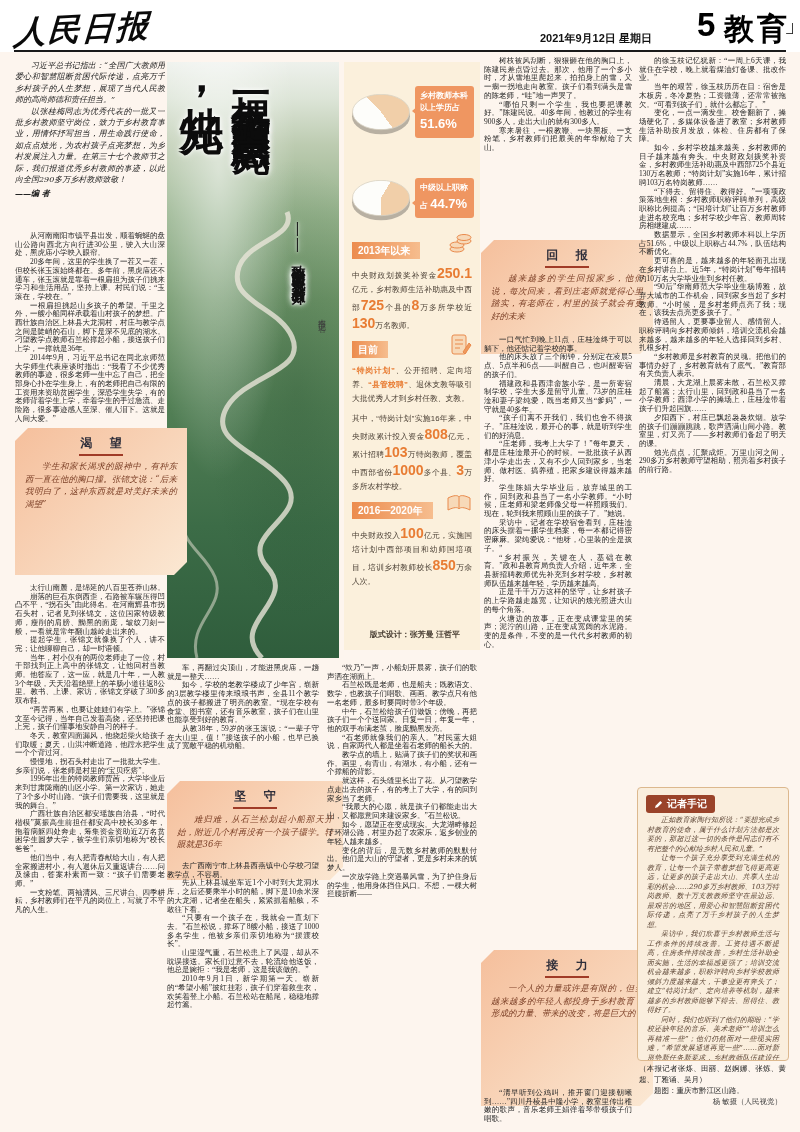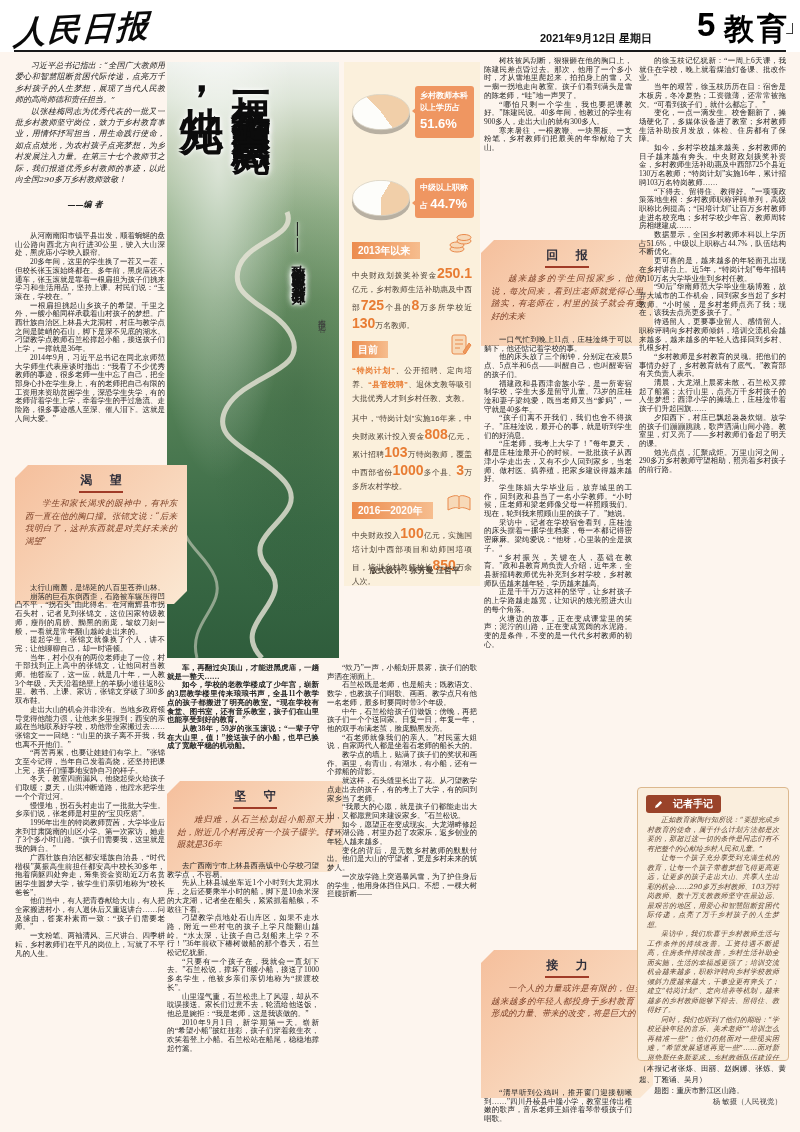--- a/index.html
+++ b/index.html
@@ -17,24 +17,24 @@
            letter-spacing:3px;color:#000;}
   .corner{position:absolute;left:784px;top:10px;font-size:22px;color:#000;}
   .hrule{position:absolute;left:14px;top:50px;width:772px;height:2px;background:#1a1a1a;}
   
   .col{position:absolute;font-size:7.5px;line-height:8.7px;text-align:justify;color:#262626;
        overflow:hidden;font-family:"Liberation Serif",serif;}
   .col p{margin:0;text-indent:2em;}
   .ed-box{position:absolute;left:15px;top:60px;width:150px;height:170px;overflow:hidden;
           font:italic 8px/11.4px "DejaVu Serif",serif;color:#222;text-align:justify;}
   .ed-box p{margin:0;text-indent:2em;}
-  .ed-sig{text-align:center;font-weight:bold;padding-right:10px;margin-top:14px;}
+  .ed-sig{text-align:left;font-weight:bold;padding-right:10px;margin-top:3px;}
   .c1a{left:15px;top:232px;width:150px;height:216px;}
   .c1b{left:15px;top:584px;width:150px;height:544px;}
-  .c2a{left:167px;top:664px;width:152px;height:114px;font-weight:bold;}
+  .c2a{left:167px;top:664px;width:152px;height:114px;}
   .c2b{left:167px;top:862px;width:152px;height:266px;}
   .c3 {left:327px;top:664px;width:150px;height:464px;}
   .c4a{left:484px;top:57px;width:148px;height:180px;}
   .c4b{left:484px;top:336px;width:148px;height:610px;}
   .c4c{left:484px;top:1089px;width:148px;height:40px;}
   .c5a{left:639px;top:57px;width:147px;height:727px;}
   
   .photo{position:absolute;left:167px;top:62px;width:172px;height:596px;overflow:hidden;
     background:
       radial-gradient(ellipse at 30% 18%, rgba(255,255,255,.55), transparent 45%),
@@ -43,53 +43,53 @@
   .photo svg{position:absolute;inset:0;}
   .hl-main,.hl-lead{writing-mode:vertical-rl;color:#0c0c0c;font-family:"Liberation Sans",sans-serif;
       font-weight:bold;position:absolute;text-shadow:0 0 4px rgba(255,255,255,.85),0 0 9px rgba(255,255,255,.6);}
   .hl-lead{left:6px;top:10px;font-size:44px;letter-spacing:4px;}
   .hl-main{left:57px;top:4px;font-size:39px;letter-spacing:3px;}
   .hl-sub{position:absolute;left:122px;top:160px;writing-mode:vertical-rl;font:bold 14px "Liberation Serif",serif;
       color:#111;letter-spacing:2px;text-shadow:0 0 3px rgba(255,255,255,.95),0 0 7px rgba(255,255,255,.8);}
   .hl-stamp{position:absolute;left:148px;top:250px;writing-mode:vertical-rl;
       font:8px "Liberation Serif",serif;color:rgba(60,60,60,.85);letter-spacing:2px;}
   
-  .panel{position:absolute;left:344px;top:62px;width:136px;height:524px;background:#fbf0dc;overflow:hidden;}
+  .panel{position:absolute;left:344px;top:62px;width:136px;height:588px;background:#fbf0dc;overflow:hidden;}
   .pie-row{display:flex;align-items:center;gap:5px;margin:14px 6px 0 8px;height:72px;}
   .pie-wrap{width:58px;height:58px;flex:none;position:relative;transform:scaleY(.62);}
   .pie-rim{position:absolute;left:0;right:0;top:7px;bottom:-7px;border-radius:50%;background:#b8b0a2;}
   .pie{position:absolute;inset:0;border-radius:50%;border:1px solid #d9d2c4;}
   .bubble{flex:1;position:relative;background:#ef9661;color:#fff;border-radius:3px;
           padding:4px 5px;font:bold 8px/1.5 "Liberation Sans",sans-serif;}
   .bubble::before{content:"";position:absolute;left:-8px;top:20px;border:5px solid transparent;
           border-right:6px solid #ef9661;}
   .bval{font-size:13px;}
   .ibox{position:relative;margin:6px 8px 0;}
   .ibox-h{display:inline-block;background:linear-gradient(90deg,#ec8c4e,#f6bd8e);color:#fff;
           font:bold 10px/17px "Liberation Sans",sans-serif;padding:0 10px 0 6px;}
   .ibox-t{font:7.8px/14px "Liberation Sans",sans-serif;color:#4c4136;margin-top:6px;text-align:justify;}
   .bignum{font:bold 14px "Liberation Sans",sans-serif;color:#e87c33;}
   .hlterm{color:#e87c33;font-weight:bold;}
   .ibox-icon{position:absolute;right:0;top:-6px;}
   .design-credit{position:absolute;right:20px;bottom:10px;font:bold 8px "Liberation Sans",sans-serif;color:#4c4136;}
   
   .qbox{position:absolute;background:linear-gradient(135deg,#f5bf9c,#fbe8d3);
         clip-path:polygon(13px 0,100% 0,100% calc(100% - 13px),calc(100% - 13px) 100%,0 100%,0 13px);
-        padding:7px 10px 6px;overflow:hidden;}
+        padding:7px 10px 14px;overflow:hidden;}
   .qtitle{text-align:center;font:bold 12px "Liberation Sans",sans-serif;color:#2e2e3a;letter-spacing:7px;text-indent:7px;}
   .qrule{width:44px;height:2px;background:#a03b27;margin:2px auto 4px;}
   .qtext{font:italic 8.5px/12.5px "DejaVu Serif",serif;color:#7b3f26;text-align:justify;text-indent:2em;}
-  .kewang{left:15px;top:465px;width:152px;height:126px;}
+  .kewang{left:15px;top:428px;width:152px;height:126px;}
   .jianshou{left:167px;top:781px;width:156px;height:78px;}
   .huibao{left:481px;top:240px;width:152px;height:93px;}
   .jieli{left:481px;top:950px;width:152px;height:135px;}
   
   .note{position:absolute;left:637px;top:787px;width:150px;height:272px;background:#faeedd;
         border:1px solid #dcb88e;border-radius:4px;overflow:hidden;}
-  .note-label{display:inline-flex;align-items:center;gap:10px;background:#9a432a;color:#fff;
+  .note-label{display:inline-flex;align-items:center;gap:4px;background:#9a432a;color:#fff;
         font:bold 10px/18px "Liberation Sans",sans-serif;padding:0 8px;border-radius:3px;margin:7px 0 3px 8px;}
   .note-body{padding:0 9px;font:italic 7px/9.5px "DejaVu Serif",serif;color:#5b4434;text-align:justify;}
   .note-body p{margin:0;text-indent:2em;}
   .credits{position:absolute;left:639px;top:1063px;width:147px;font:7.5px/11px "Liberation Serif",serif;
         color:#222;text-align:justify;}
   .credits .cap{text-indent:2em;}
   .credits .ph{text-align:right;padding-right:4px;color:#444;}
 </style>
 </head>
 <body>
@@ -212,38 +212,36 @@
       <p>从河南南阳市镇平县出发，顺着蜿蜒的盘山公路向西北方向行进30公里，驶入大山深处，黑虎庙小学映入眼帘。</p>
       <p>20多年间，这里的学生换了一茬又一茬，但校长张玉滚始终都在。多年前，黑虎庙还不通车，张玉滚就是靠着一根扁担为孩子们挑来学习和生活用品，坚持上课。村民们说：“玉滚在，学校在。”</p>
       <p>一根扁担挑起山乡孩子的希望。千里之外，一艘小船同样承载着山村孩子的梦想。广西壮族自治区上林县大龙洞村，村庄与教学点之间是陡峭的石山，脚下是深不见底的湖水。刁望教学点教师石兰松撑起小船，接送孩子们上学，一撑就是36年。</p>
       <p>2014年9月，习近平总书记在同北京师范大学师生代表座谈时指出：“我看了不少优秀教师的事迹，很多老师一生中忘了自己，把全部身心扑在学生身上，有的老师把自己有限的工资用来资助贫困学生，深恐学生失学，有的老师背着学生上学，牵着学生的手过急流、走险路，很多事迹感人至深、催人泪下。这就是人间大爱。”</p>
     </div>
   <div class="col c1b">
       <p>太行山南麓，是绵延的八百里苍莽山林。</p>
       <p>崩落的巨石东倒西歪，石路被车辗压得凹凸不平，“拐石头”由此得名。在河南辉县市拐石头村，记者见到张锦文，这位国家特级教师，瘦削的肩膀、黝黑的面庞，皱纹刀刻一般，一看就是常年翻山越岭走出来的。</p>
       <p>提起学生，张锦文就像换了个人，讲不完；让他聊聊自己，却一时语顿。</p>
       <p>当年，村小仅有的两位老师走了一位，村干部找到正上高中的张锦文，让他回村当教师。他答应了，这一应，就是几十年，一人教3个年级，天天沿着绝壁上的羊肠小道往返8公里。教书、上课、家访，张锦文穿破了300多双布鞋。</p>
-      <p>走出大山的机会并非没有。当地乡政府领导觉得他能力强，让他来乡里报到；西安的亲戚在当地联系好学校，劝他带全家搬过去……张锦文一一回绝：“山里的孩子离不开我，我也离不开他们。”</p>
       <p>“再苦再累，也要让娃娃们有学上。”张锦文至今记得，当年自己发着高烧，还坚持把课上完，孩子们懂事地安静自习的样子。</p>
       <p>冬天，教室四面漏风，他烧起柴火给孩子们取暖；夏天，山洪冲断道路，他蹚水把学生一个个背过河。</p>
       <p>慢慢地，拐石头村走出了一批批大学生。乡亲们说，张老师是村里的“宝贝疙瘩”。</p>
       <p>1996年出生的特岗教师贾茜，大学毕业后来到甘肃陇南的山区小学。第一次家访，她走了3个多小时山路。“孩子们需要我，这里就是我的舞台。”</p>
       <p>广西壮族自治区都安瑶族自治县，“时代楷模”莫振高生前担任都安高中校长30多年，拖着病躯四处奔走，筹集资金资助近2万名贫困学生圆梦大学，被学生们亲切地称为“校长爸爸”。</p>
       <p>他们当中，有人把青春献给大山，有人把全家搬进村小，有人退休后又重返讲台……问及缘由，答案朴素而一致：“孩子们需要老师。”</p>
       <p>一支粉笔、两袖清风、三尺讲台、四季耕耘，乡村教师们在平凡的岗位上，写就了不平凡的人生。</p>
     </div>
   <div class="col c2a">
       <p>车，再翻过尖顶山，才能进黑虎庙，一趟就是一整天……</p>
       <p>如今，学校的老教学楼成了少年宫，崭新的3层教学楼里传来琅琅书声，全县11个教学点的孩子都搬进了明亮的教室。“现在学校有食堂、图书室，还有音乐教室，孩子们在山里也能享受到好的教育。”</p>
       <p>从教38年，59岁的张玉滚说：“一辈子守在大山里，值！”接送孩子的小船，也早已换成了宽敞平稳的机动船。</p>
     </div>
   <div class="col c2b">
       <p>去广西南宁市上林县西燕镇中心学校刁望教学点，不容易。</p>
       <p>先从上林县城坐车近1个小时到大龙洞水库，之后还要乘半小时的船，脚下是10余米深的大龙湖，记者坐在船头，紧紧抓着船舷，不敢往下看。</p>
-      <p>刁望教学点地处石山库区，如果不走水路，附近一些村屯的孩子上学只能翻山越岭。“水太深，让孩子自己划船来上学？不行！”36年前砍下椿树做船的那个春天，石兰松记忆犹新。</p>
       <p>“只要有一个孩子在，我就会一直划下去。”石兰松说，撑坏了8艘小船，接送了1000多名学生，他被乡亲们亲切地称为“摆渡校长”。</p>
       <p>山里湿气重，石兰松患上了风湿，却从不耽误接送。家长们过意不去，轮流给他送饭，他总是婉拒：“我是老师，这是我该做的。”</p>
       <p>2010年9月1日，新学期第一天。崭新的“希望小船”披红挂彩，孩子们穿着救生衣，欢笑着登上小船。石兰松站在船尾，稳稳地撑起竹篙。</p>
     </div>
   <div class="col c3">
       <p>“欸乃”一声，小船划开晨雾，孩子们的歌声洒在湖面上。</p>
       <p>石兰松既是老师，也是船夫；既教语文、数学，也教孩子们唱歌、画画。教学点只有他一名老师，最多时要同时带3个年级。</p>
       <p>中午，石兰松给孩子们做饭；傍晚，再把孩子们一个个送回家。日复一日，年复一年，他的双手布满老茧，脸庞黝黑发亮。</p>
       <p>“石老师就像我们的亲人。”村民蓝大姐说，自家两代人都是坐着石老师的船长大的。</p>
       <p>教学点的墙上，贴满了孩子们的奖状和画作。画里，有青山，有湖水，有小船，还有一个撑船的背影。</p>
@@ -277,21 +275,21 @@
       <p>的徐玉枝记忆犹新：“一周上6天课，我就住在学校，晚上就着煤油灯备课、批改作业。”</p>
       <p>当年的艰苦，徐玉枝历历在目：宿舍是木板房，冬冷夏热；工资微薄，还常常被拖欠。“可看到孩子们，就什么都忘了。”</p>
       <p>变化，一点一滴发生。校舍翻新了，操场硬化了，多媒体设备进了教室；乡村教师生活补助按月发放，体检、住房都有了保障。</p>
       <p>如今，乡村学校越来越美，乡村教师的日子越来越有奔头。中央财政划拨奖补资金，乡村教师生活补助惠及中西部725个县近130万名教师；“特岗计划”实施16年，累计招聘103万名特岗教师……</p>
       <p>“下得去、留得住、教得好。”一项项政策落地生根：乡村教师职称评聘单列，高级职称比例提高；“国培计划”让百万乡村教师走进名校充电；乡村学校少年宫、教师周转房相继建成……</p>
       <p>数据显示，全国乡村教师本科以上学历占51.6%，中级以上职称占44.7%，队伍结构不断优化。</p>
       <p>更可喜的是，越来越多的年轻面孔出现在乡村讲台上。近5年，“特岗计划”每年招聘约10万名大学毕业生到乡村任教。</p>
       <p>“90后”华南师范大学毕业生杨博雅，放弃大城市的工作机会，回到家乡当起了乡村教师。“小时候，是乡村老师点亮了我；现在，该我去点亮更多孩子了。”</p>
       <p>待遇留人，更要事业留人、感情留人。职称评聘向乡村教师倾斜，培训交流机会越来越多，越来越多的年轻人选择回到乡村、扎根乡村。</p>
       <p>“乡村教师是乡村教育的灵魂。把他们的事情办好了，乡村教育就有了底气。”教育部有关负责人表示。</p>
-      <p>清晨，大龙湖上晨雾未散，石兰松又撑起了船篙；太行山里，点亮万千乡村孩子的人生梦想；西津小学的操场上，庄桂淦带着孩子们升起国旗……</p>
+      <p>清晨，大龙湖上晨雾未散，石兰松又撑起了船篙；太行山里，回到政和县当了一名小学教师；西津小学的操场上，庄桂淦带着孩子们升起国旗……</p>
       <p>夕阳西下，村庄已飘起袅袅炊烟。放学的孩子们蹦蹦跳跳，歌声洒满山间小路。教室里，灯又亮了——乡村教师们备起了明天的课。</p>
       <p>烛光点点，汇聚成炬。万里山河之间，290多万乡村教师守望相助，照亮着乡村孩子的前行路。</p>
     </div>
 
   <div class="note">
     <span class="note-label">
       <svg width="9" height="9" viewBox="0 0 10 10">
           <path d="M1 9 L2 6 L7 1 L9 3 L4 8 Z" fill="#fff"></path>
         </svg>
       <span>记者手记</span>

